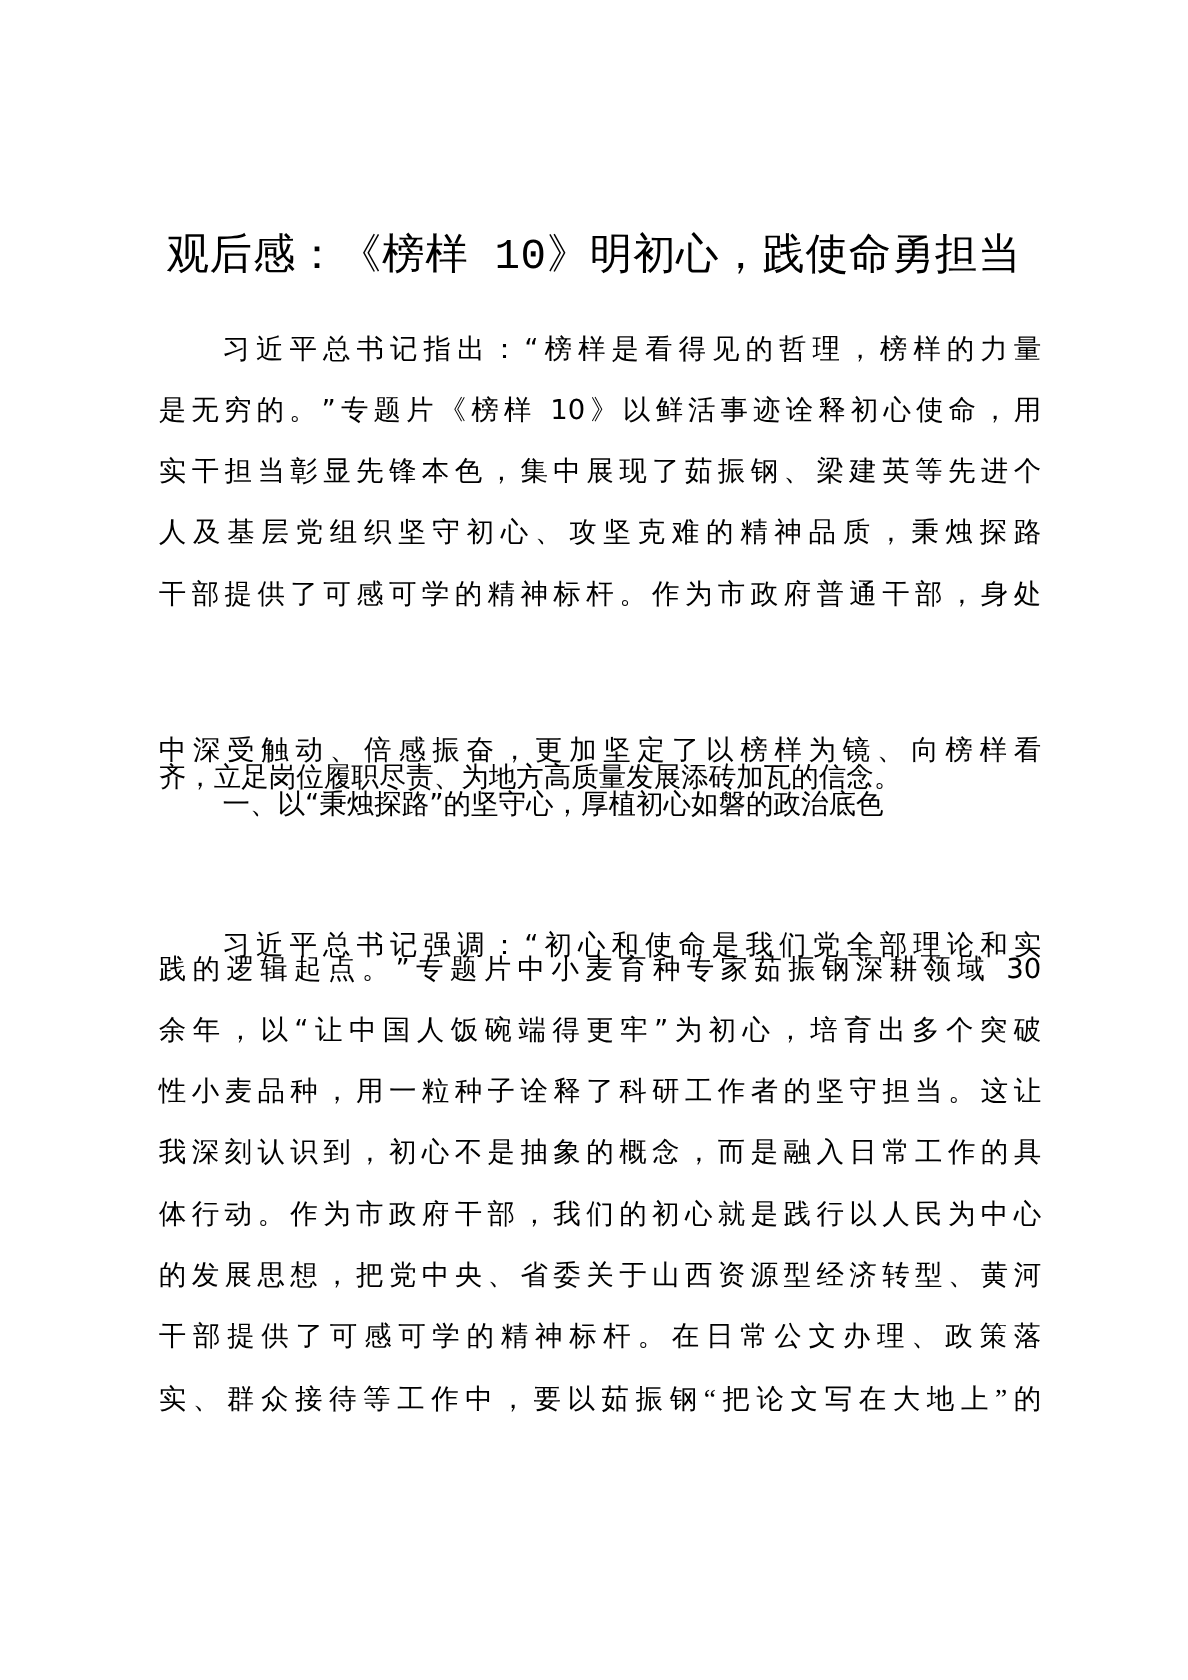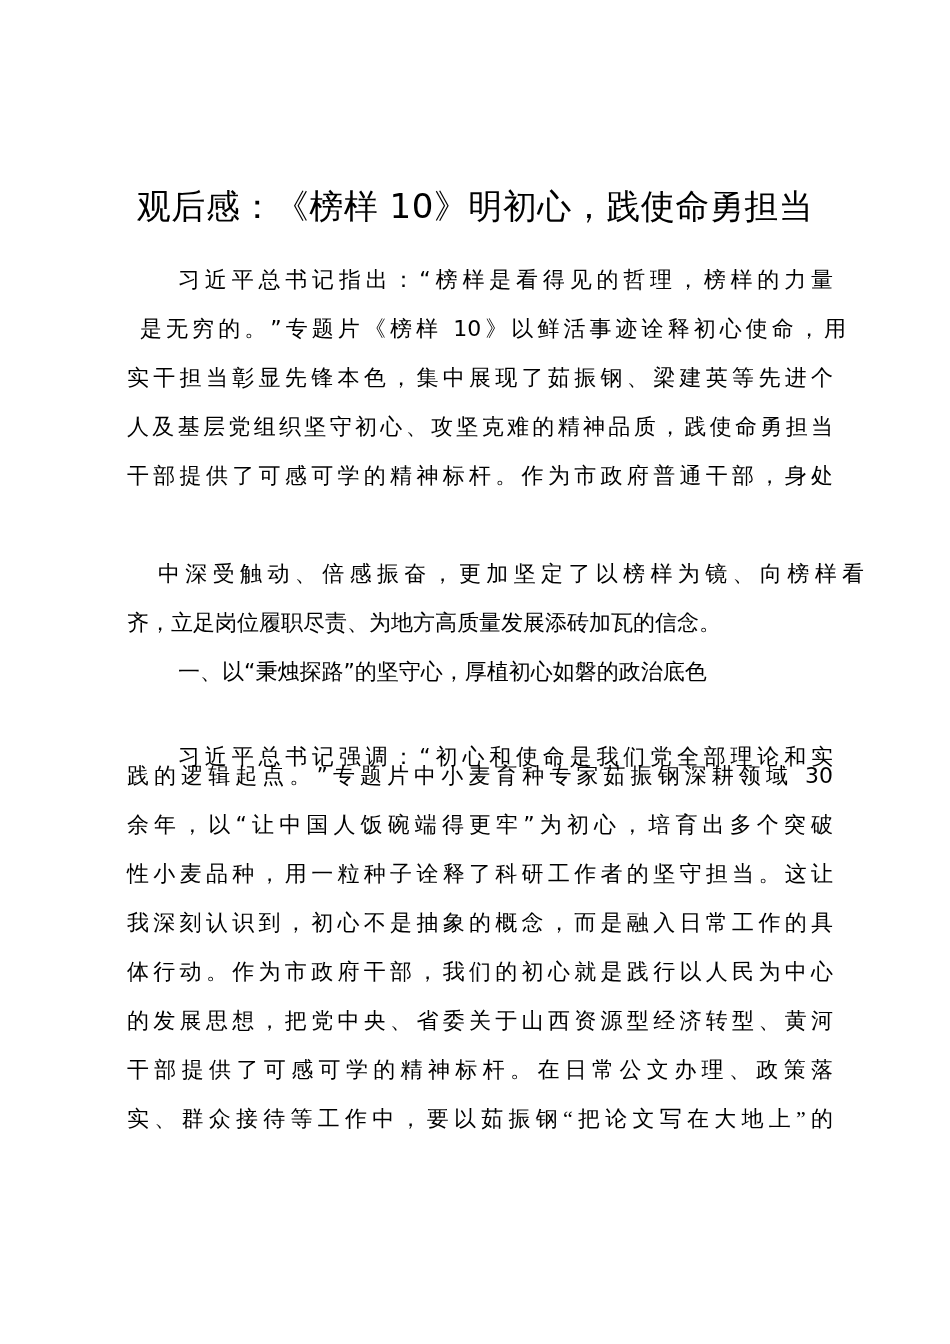--- a/index.html
+++ b/index.html
@@ -26,20 +26,21 @@
     .title {
       position: absolute;
       left: 0;
       top: 183px;
       width: 950px;
       text-align: center;
       font-size: 34px;
       line-height: 46px;
       letter-spacing: 0.5px;
       white-space: nowrap;
+      font-family: Liberation Mono, monospace;
     }
     .line {
       position: absolute;
       left: 127px;
       width: 706px;
       font-size: 22px;
       line-height: 34px;
       white-space: nowrap;
       text-align: justify;
       text-align-last: justify;
@@ -57,28 +58,28 @@
       text-align-last: left;
     }
   </style>
 </head>
 <body>
 
 <div class="page">
   <div class="title">观后感：《榜样 10》明初心，践使命勇担当</div>
 
   <div class="line indent" style="top:263px;">习近平总书记指出：“榜样是看得见的哲理，榜样的力量</div>
-  <div class="line" style="top:312px;margin-left:13px;">是无穷的。”专题片《榜样 10》以鲜活事迹诠释初心使命，用</div>
+  <div class="line" style="top:312px;">是无穷的。”专题片《榜样 10》以鲜活事迹诠释初心使命，用</div>
   <div class="line" style="top:361px;">实干担当彰显先锋本色，集中展现了茹振钢、梁建英等先进个</div>
-  <div class="line" style="top:410px;">人及基层党组织坚守初心、攻坚克难的精神品质，践使命勇担当</div>
+  <div class="line" style="top:410px;">人及基层党组织坚守初心、攻坚克难的精神品质，秉烛探路</div>
   <div class="line" style="top:459px;">干部提供了可感可学的精神标杆。作为市政府普通干部，身处</div>
-  <div class="line" style="top:557px;margin-left:31px;">中深受触动、倍感振奋，更加坚定了以榜样为镜、向榜样看</div>
+  <div class="line" style="top:584px;">中深受触动、倍感振奋，更加坚定了以榜样为镜、向榜样看</div>
   <div class="line last" style="top:606px;">齐，立足岗位履职尽责、为地方高质量发展添砖加瓦的信念。</div>
 
-  <div class="line heading" style="top:655px;">一、以“秉烛探路”的坚守心，厚植初心如磐的政治底色</div>
+  <div class="line heading" style="top:627px;">一、以“秉烛探路”的坚守心，厚植初心如磐的政治底色</div>
 
   <div class="line indent" style="top:740px;">习近平总书记强调：“初心和使命是我们党全部理论和实</div>
   <div class="line" style="top:759px;">践的逻辑起点。”专题片中小麦育种专家茹振钢深耕领域 30</div>
   <div class="line" style="top:808px;">余年，以“让中国人饭碗端得更牢”为初心，培育出多个突破</div>
   <div class="line" style="top:857px;">性小麦品种，用一粒种子诠释了科研工作者的坚守担当。这让</div>
   <div class="line" style="top:906px;">我深刻认识到，初心不是抽象的概念，而是融入日常工作的具</div>
   <div class="line" style="top:955px;">体行动。作为市政府干部，我们的初心就是践行以人民为中心</div>
   <div class="line" style="top:1004px;">的发展思想，把党中央、省委关于山西资源型经济转型、黄河</div>
   <div class="line" style="top:1053px;">干部提供了可感可学的精神标杆。在日常公文办理、政策落</div>
   <div class="line" style="top:1102px;font-family:Liberation Serif, serif;">实、群众接待等工作中，要以茹振钢“把论文写在大地上”的</div>

